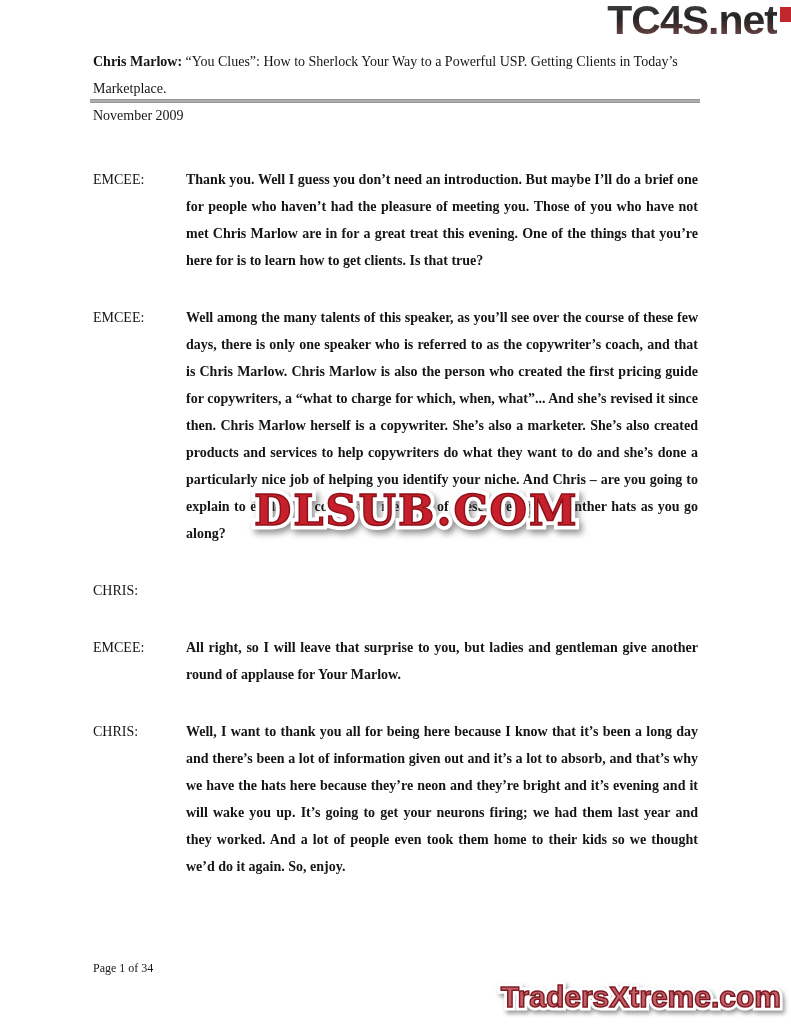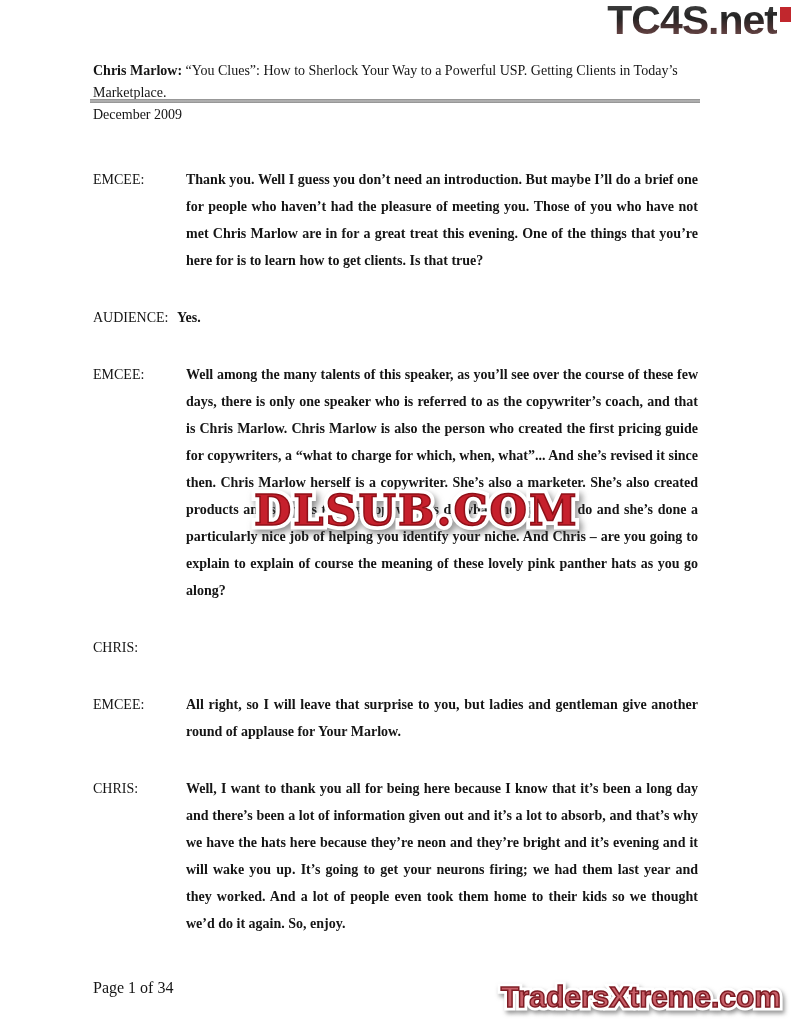--- a/index.html
+++ b/index.html
@@ -25,22 +25,22 @@
     white-space:nowrap;
   }
   .red-tab {
     position:absolute; top:7px; right:0;
     width:11px; height:15px;
     background:#c1272d;
   }
 
   
   .doc-header {
-    position:absolute; left:93px; top:60px; width:612px;
-    font-size:14px; line-height:22px;
+    position:absolute; left:93px; top:48px; width:612px;
+    font-size:14px; line-height:27px;
   }
   .doc-header .bold { font-weight:bold; }
 
   .rule {
     position:absolute; left:90px; top:99px; width:610px; height:4px;
     background:linear-gradient(180deg,#8d8d8d 0%,#b8b8b8 50%,#8d8d8d 100%);
   }
 
   
   .transcript {
@@ -65,22 +65,22 @@
     font-family:"DejaVu Serif", serif;
     font-weight:bold; font-size:43px; line-height:1;
     letter-spacing:2px; white-space:nowrap;
   }
   .wm-outline { color:#ffffff; -webkit-text-stroke:9px #ffffff;
     text-shadow:0 0 2px #fff, 0 0 2px #fff; }
   .wm-fill { color:#c6202c; -webkit-text-stroke:1.5px #8e1018; }
 
   
   .page-number {
-    position:absolute; left:93px; top:978px;
-    font-size:16px; line-height:20px;font-family:Liberation Serif, serif;
+    position:absolute; left:93px; top:958px;
+    font-size:12px; line-height:20px;font-family:Liberation Serif, serif;
   }
   .tx-logo {
     position:absolute; right:10px; top:982px;
     width:330px; height:40px;
     filter:drop-shadow(2px 3px 2px rgba(95,95,95,0.65));
   }
   .tx-layer {
     position:absolute; right:0; top:0;
     font-family:"Liberation Sans", sans-serif;
     font-weight:bold; font-size:30px; line-height:1;
@@ -92,36 +92,32 @@
 </head>
 <body>
 
 <div class="page">
 
   <div class="tc4s">TC4S.net</div>
   <div class="red-tab"></div>
 
   <div class="doc-header">
     <div><span class="bold">Chris Marlow:</span><span> “You Clues”: How to Sherlock Your Way to a Powerful USP. Getting Clients in Today’s Marketplace.</span></div>
-    <div>December 2009</div>
+    <div>November 2009</div>
   </div>
 
   <div class="rule"></div>
 
   <div class="transcript">
 
     <div class="para">
       <span class="speaker">EMCEE:</span>
       <div class="ptext">Thank you. Well I guess you don’t need an introduction. But maybe I’ll do a brief one for people who haven’t had the pleasure of meeting you. Those of you who have not met Chris Marlow are in for a great treat this evening. One of the things that you’re here for is to learn how to get clients. Is that true?</div>
     </div>
 
-    <div class="para inline">
-      <span class="speaker">AUDIENCE:</span>
-      <div class="ptext">Yes.</div>
-    </div>
 
     <div class="para">
       <span class="speaker">EMCEE:</span>
       <div class="ptext">Well among the many talents of this speaker, as you’ll see over the course of these few days, there is only one speaker who is referred to as the copywriter’s coach, and that is Chris Marlow. Chris Marlow is also the person who created the first pricing guide for copywriters, a “what to charge for which, when, what”... And she’s revised it since then. Chris Marlow herself is a copywriter. She’s also a marketer. She’s also created products and services to help copywriters do what they want to do and she’s done a particularly nice job of helping you identify your niche. And Chris – are you going to explain to explain of course the meaning of these lovely pink panther hats as you go along?</div>
     </div>
 
     <div class="para">
       <span class="speaker">CHRIS:</span>
     </div>
 

